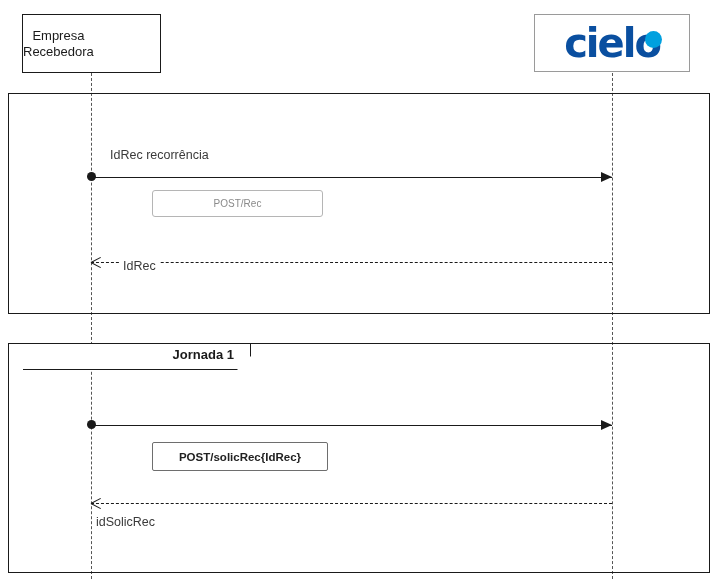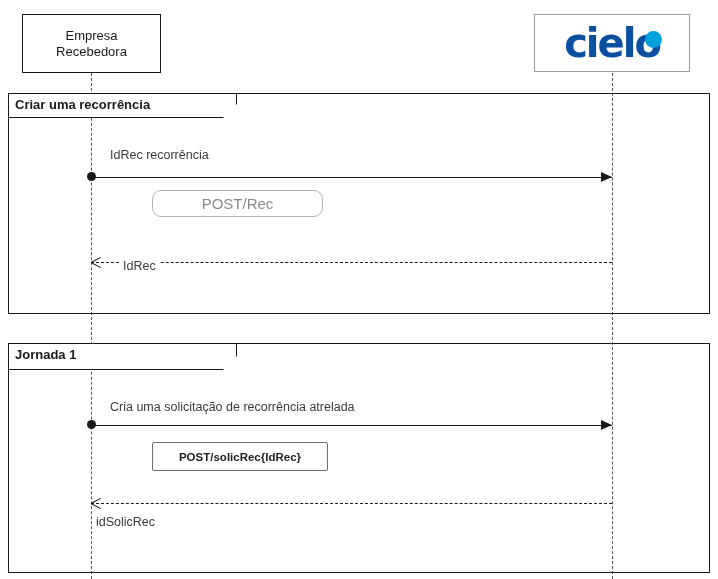--- a/index.html
+++ b/index.html
@@ -20,21 +20,20 @@
   }
 
   
   .participant {
     position: absolute;
     box-sizing: border-box;
     border: 1px solid #1a1a1a;
     background: #ffffff;
     display: flex;
     align-items: center;
-    justify-content: center;
     text-align: center;
     font-size: 13px;
     line-height: 16px;
     color: #1a1a1a;
   }
   .participant .lines {
     display: block;
   }
   .participant .lines span {
     display: block;
@@ -157,26 +156,26 @@
     height: 9px;
     border-radius: 50%;
     background: #1a1a1a;
   }
 
   
   .endpoint-box {
     position: absolute;
     box-sizing: border-box;
     border: 1px solid #b5b5b5;
-    border-radius: 9px;
+    border-radius: 3px;
     background: #ffffff;
     display: flex;
     align-items: center;
     justify-content: center;
-    font-size: 15px;
+    font-size: 10px;
     color: #8a8a8a;
     white-space: nowrap;
   }
   .endpoint-box.strong {
     border-color: #6e6e6e;
     color: #222222;
     font-weight: bold;
     font-size: 11.5px;
     border-radius: 2px;
   }
@@ -197,37 +196,35 @@
   </div>
 
   <div class="logo-box" style="left:534px; top:14px; width:156px; height:58px;">
     <span class="logo-text">
       <span>cielo</span>
       <span class="logo-dot"></span>
     </span>
   </div>
 
   <div class="fragment" style="left:8px; top:93px; width:702px; height:221px;"></div>
-  <div class="fragment-label" style="left:9px; top:94px; width:228px; height:24px;">Criar uma recorrência</div>
 
   <div class="msg-label" style="left:110px; top:148px;">IdRec recorrência</div>
   <div class="start-dot" style="left:87px; top:172px;"></div>
   <div class="msg-line" style="left:91px; top:177px; width:521px;"></div>
   <div class="arrow-right" style="left:601px; top:172px;"></div>
 
   <div class="endpoint-box" style="left:152px; top:190px; width:171px; height:27px;">POST/Rec</div>
 
   <div class="arrow-left-open" style="left:91px; top:257px;"></div>
   <div class="msg-line dashed" style="left:91px; top:262px; width:521px;"></div>
   <div class="msg-label" style="left:120px; top:259px; background:#ffffff; padding:0 3px;">IdRec</div>
 
   <div class="fragment" style="left:8px; top:343px; width:702px; height:230px;"></div>
-  <div class="fragment-label" style="left:9px; top:344px; width:228px; height:26px;">Jornada 1</div>
-
-  <div class="msg-label" style="left:110px; top:400px;">Cria uma solicitação de recorrência atrelada</div>
+  <div class="fragment-label" style="left:23px; top:344px; width:228px; height:26px;text-align:right;">Jornada 1</div>
+
   <div class="start-dot" style="left:87px; top:420px;"></div>
   <div class="msg-line" style="left:91px; top:425px; width:521px;"></div>
   <div class="arrow-right" style="left:601px; top:420px;"></div>
 
   <div class="endpoint-box strong" style="left:152px; top:442px; width:176px; height:29px;">POST/solicRec{IdRec}</div>
 
   <div class="arrow-left-open" style="left:91px; top:498px;"></div>
   <div class="msg-line dashed" style="left:91px; top:503px; width:521px;"></div>
   <div class="msg-label" style="left:96px; top:515px;">idSolicRec</div>
 

